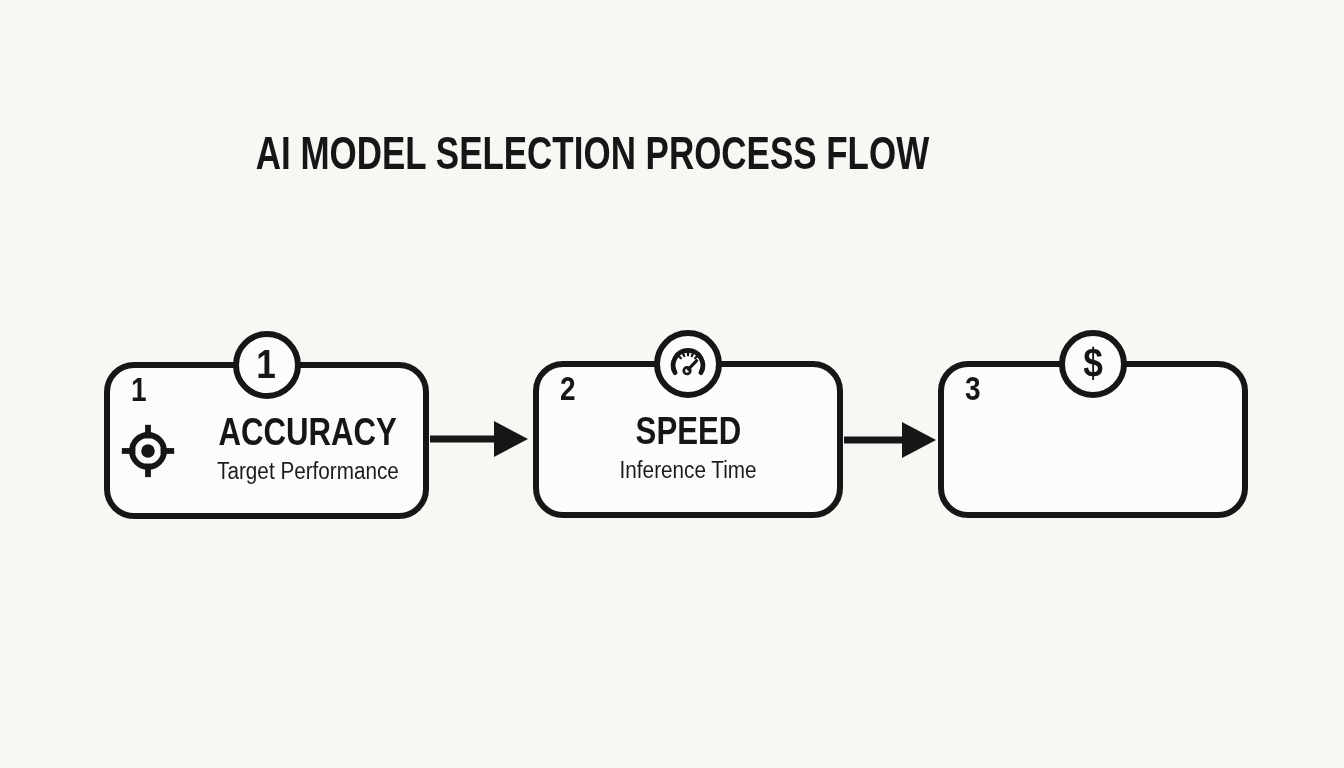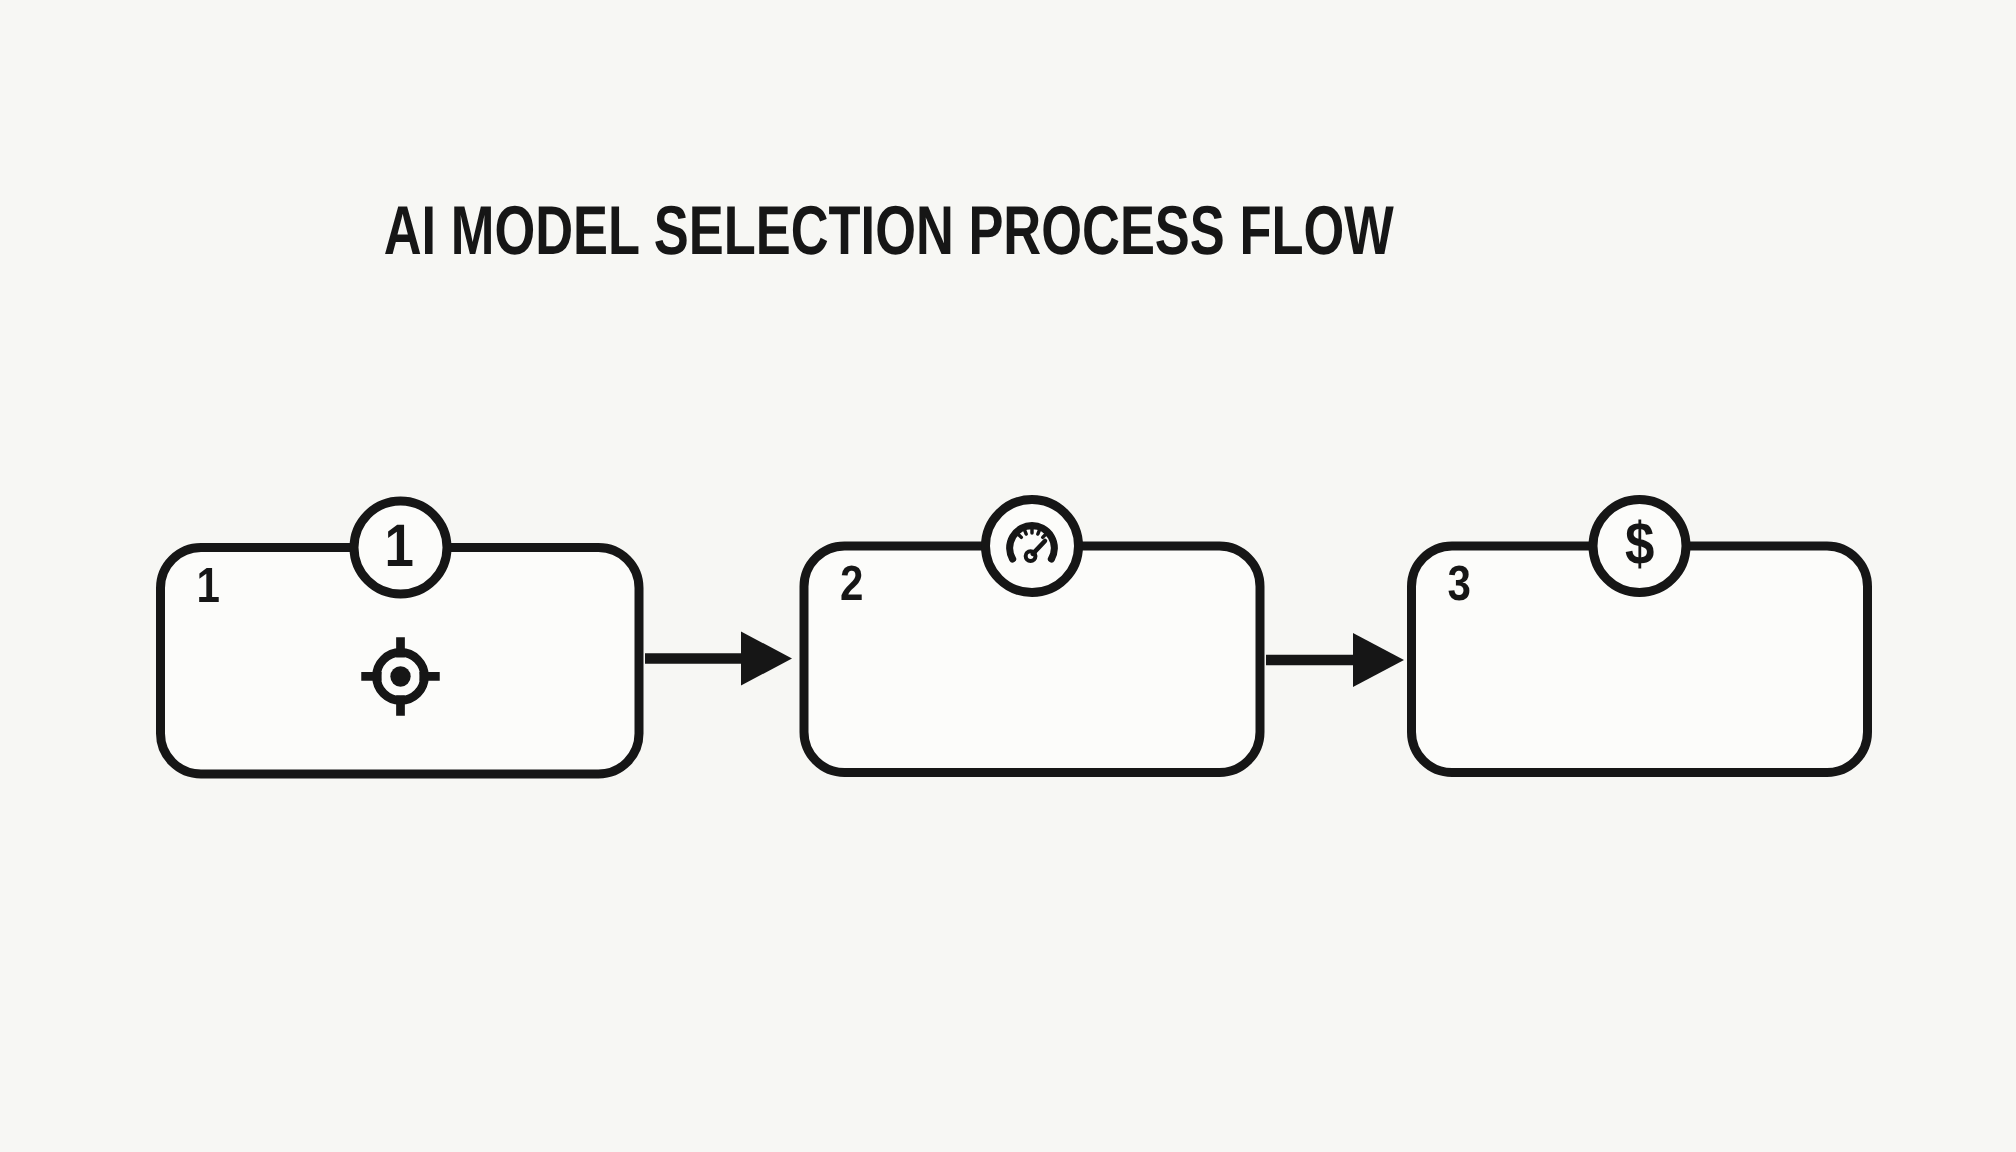--- a/index.html
+++ b/index.html
@@ -132,20 +132,24 @@
       <svg class="inline-icon" width="62" height="62" viewBox="0 0 64 64">
         <g fill="none" stroke="#161616" stroke-width="6">
           <circle cx="32" cy="33" r="16.5"></circle>
           <line x1="32" y1="6" x2="32" y2="20"></line>
           <line x1="32" y1="46" x2="32" y2="60"></line>
           <line x1="5" y1="33" x2="19" y2="33"></line>
           <line x1="45" y1="33" x2="59" y2="33"></line>
         </g>
         <circle cx="32" cy="33" r="7" fill="#161616"></circle>
       </svg>
+      <div class="texts">
+        <div class="step-label">ACCURACY</div>
+        <div class="step-subtitle">Target Performance</div>
+      </div>
     </div>
   </section>
 
   <svg class="arrow arrow-1" width="98" height="40" viewBox="0 0 98 40">
     <line x1="0" y1="20" x2="70" y2="20" stroke="#161616" stroke-width="7"></line>
     <polygon points="64,2 98,20 64,38" fill="#161616"></polygon>
   </svg>
 
   <section class="step step-2">
     <div class="badge">
@@ -156,20 +160,26 @@
           <line x1="34.96" y1="14.44" x2="31.42" y2="17.98" stroke-width="2.4"></line>
           <line x1="13.04" y1="14.44" x2="16.58" y2="17.98" stroke-width="2.4"></line>
           <line x1="29.93" y1="11.08" x2="28.02" y2="15.70" stroke-width="2.4"></line>
           <line x1="18.07" y1="11.08" x2="19.98" y2="15.70" stroke-width="2.4"></line>
           <line x1="24.5" y1="29.5" x2="33" y2="20.5" stroke-width="3.2"></line>
           <circle cx="23" cy="31" r="3.4" stroke-width="2.8"></circle>
         </g>
       </svg>
     </div>
     <span class="corner-num">2</span>
+    <div class="content">
+      <div class="texts">
+        <div class="step-label">SPEED</div>
+        <div class="step-subtitle">Inference Time</div>
+      </div>
+    </div>
   </section>
 
   <svg class="arrow arrow-2" width="92" height="40" viewBox="0 0 92 40">
     <line x1="0" y1="20" x2="64" y2="20" stroke="#161616" stroke-width="7"></line>
     <polygon points="58,2 92,20 58,38" fill="#161616"></polygon>
   </svg>
 
   <section class="step step-3">
     <div class="badge">
       <span class="badge-text">$</span>

